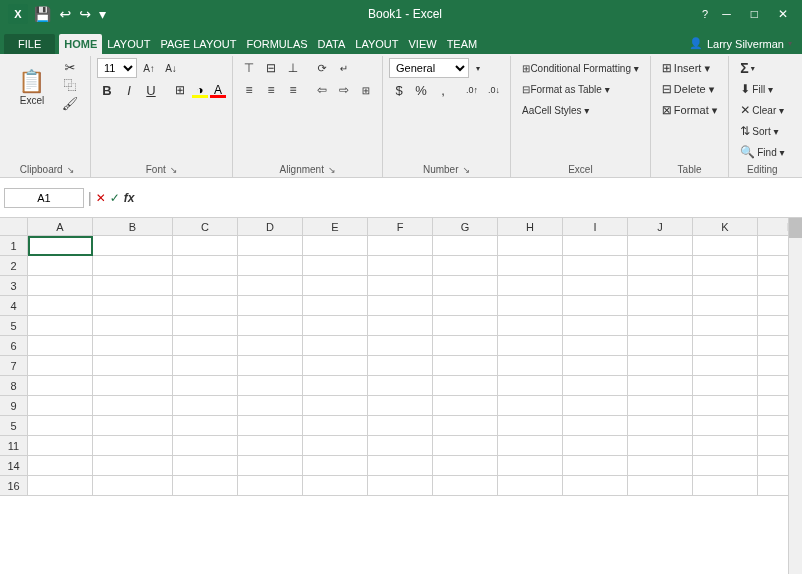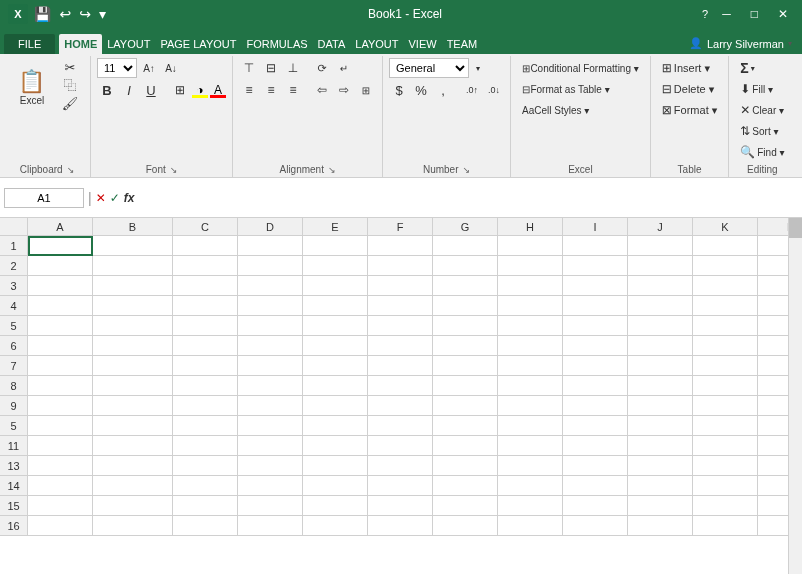--- a/index.html
+++ b/index.html
@@ -697,51 +697,21 @@
           <div class="cell" contenteditable="true" style="width: 65px; min-width: 65px;"></div>
           <div class="cell" contenteditable="true" style="width: 65px; min-width: 65px;"></div>
           <div class="cell" contenteditable="true" style="width: 65px; min-width: 65px;"></div>
           <div class="cell" contenteditable="true" style="width: 65px; min-width: 65px;"></div>
           <div class="cell" contenteditable="true" style="width: 65px; min-width: 65px;"></div>
           <div class="cell" contenteditable="true" style="width: 65px; min-width: 65px;"></div>
           <div class="cell" contenteditable="true" style="width: 65px; min-width: 65px;"></div>
           <div class="cell" contenteditable="true" style="width: 65px; min-width: 65px;"></div>
         </div>
         <div class="grid-row">
-          <div class="row-num">13</div>
-          <div class="cell" contenteditable="true" style="width: 65px; min-width: 65px;"></div>
-          <div class="cell" contenteditable="true" style="width: 80px; min-width: 80px;"></div>
-          <div class="cell" contenteditable="true" style="width: 65px; min-width: 65px;"></div>
-          <div class="cell" contenteditable="true" style="width: 65px; min-width: 65px;"></div>
-          <div class="cell" contenteditable="true" style="width: 65px; min-width: 65px;"></div>
-          <div class="cell" contenteditable="true" style="width: 65px; min-width: 65px;"></div>
-          <div class="cell" contenteditable="true" style="width: 65px; min-width: 65px;"></div>
-          <div class="cell" contenteditable="true" style="width: 65px; min-width: 65px;"></div>
-          <div class="cell" contenteditable="true" style="width: 65px; min-width: 65px;"></div>
-          <div class="cell" contenteditable="true" style="width: 65px; min-width: 65px;"></div>
-          <div class="cell" contenteditable="true" style="width: 65px; min-width: 65px;"></div>
-          <div class="cell" contenteditable="true" style="width: 65px; min-width: 65px;"></div>
-        </div>
-        <div class="grid-row">
           <div class="row-num">14</div>
-          <div class="cell" contenteditable="true" style="width: 65px; min-width: 65px;"></div>
-          <div class="cell" contenteditable="true" style="width: 80px; min-width: 80px;"></div>
-          <div class="cell" contenteditable="true" style="width: 65px; min-width: 65px;"></div>
-          <div class="cell" contenteditable="true" style="width: 65px; min-width: 65px;"></div>
-          <div class="cell" contenteditable="true" style="width: 65px; min-width: 65px;"></div>
-          <div class="cell" contenteditable="true" style="width: 65px; min-width: 65px;"></div>
-          <div class="cell" contenteditable="true" style="width: 65px; min-width: 65px;"></div>
-          <div class="cell" contenteditable="true" style="width: 65px; min-width: 65px;"></div>
-          <div class="cell" contenteditable="true" style="width: 65px; min-width: 65px;"></div>
-          <div class="cell" contenteditable="true" style="width: 65px; min-width: 65px;"></div>
-          <div class="cell" contenteditable="true" style="width: 65px; min-width: 65px;"></div>
-          <div class="cell" contenteditable="true" style="width: 65px; min-width: 65px;"></div>
-        </div>
-        <div class="grid-row">
-          <div class="row-num">15</div>
           <div class="cell" contenteditable="true" style="width: 65px; min-width: 65px;"></div>
           <div class="cell" contenteditable="true" style="width: 80px; min-width: 80px;"></div>
           <div class="cell" contenteditable="true" style="width: 65px; min-width: 65px;"></div>
           <div class="cell" contenteditable="true" style="width: 65px; min-width: 65px;"></div>
           <div class="cell" contenteditable="true" style="width: 65px; min-width: 65px;"></div>
           <div class="cell" contenteditable="true" style="width: 65px; min-width: 65px;"></div>
           <div class="cell" contenteditable="true" style="width: 65px; min-width: 65px;"></div>
           <div class="cell" contenteditable="true" style="width: 65px; min-width: 65px;"></div>
           <div class="cell" contenteditable="true" style="width: 65px; min-width: 65px;"></div>
           <div class="cell" contenteditable="true" style="width: 65px; min-width: 65px;"></div>

